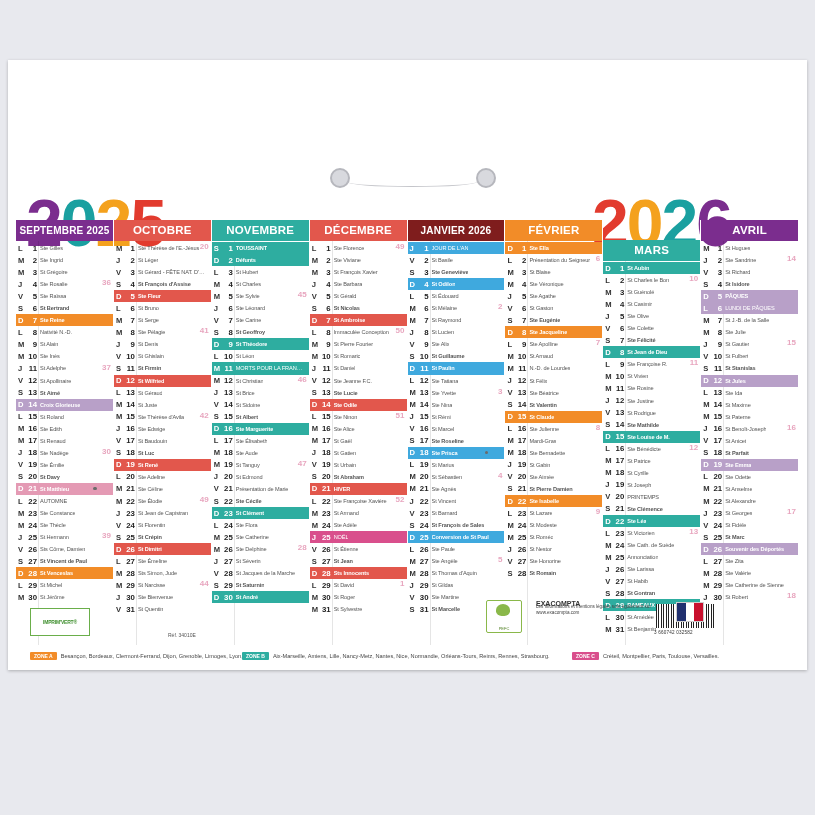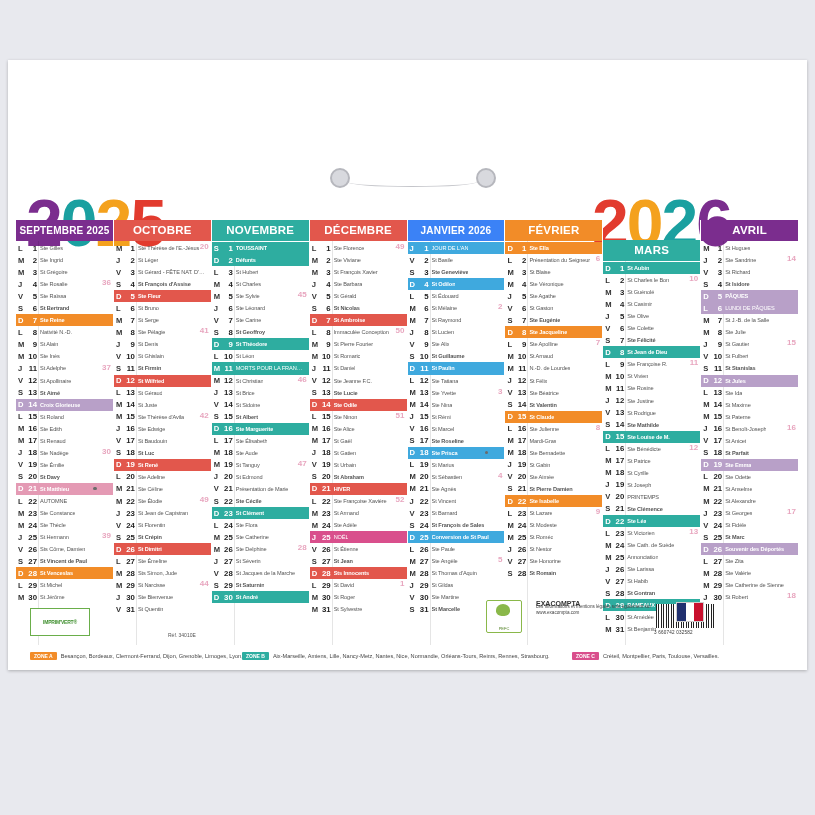--- a/index.html
+++ b/index.html
@@ -781,21 +781,21 @@
             <span class="ds">St Sylvestre</span>
           </div>
           <div class="wk" style="top: 1px;">49</div>
           <div class="wk" style="top: 85.35px;">50</div>
           <div class="wk" style="top: 169.7px;">51</div>
           <div class="wk" style="top: 254.05px;">52</div>
           <div class="wk" style="top: 338.4px;">1</div>
         </div>
       </div>
       <div class="month">
-        <div class="m-head small" style="background: #3b82f6;">JANVIER 2026</div>
+        <div class="m-head small" style="background: #7f1d1d;">JANVIER 2026</div>
         <div class="days">
           <div class="vline" style="left: 22px;"></div>
           <div class="day hl" style="background: rgb(63, 169, 222);">
             <span class="dw">J</span>
             <span class="dn">1</span>
             <span class="ds">JOUR DE L'AN</span>
           </div>
           <div class="day">
             <span class="dw">V</span>
             <span class="dn">2</span>

